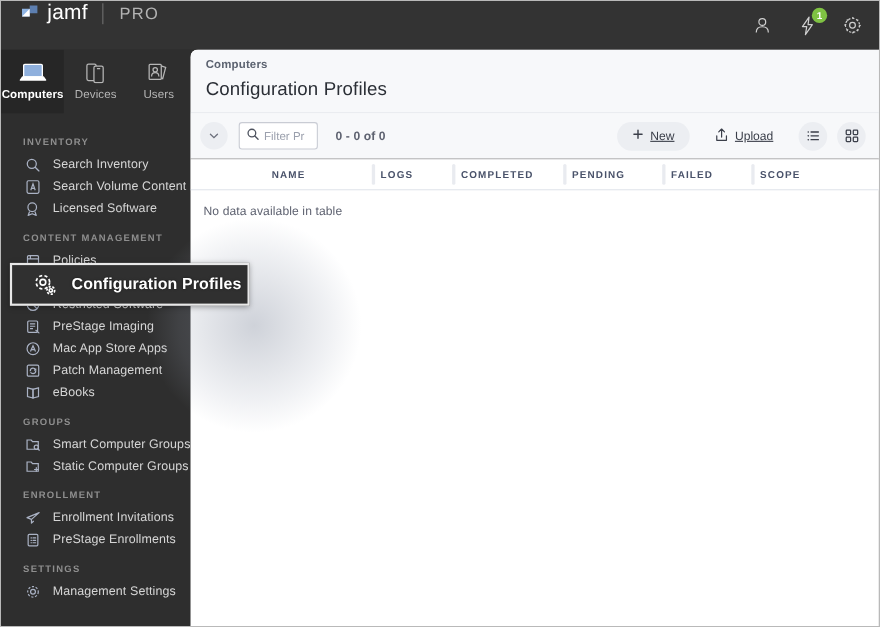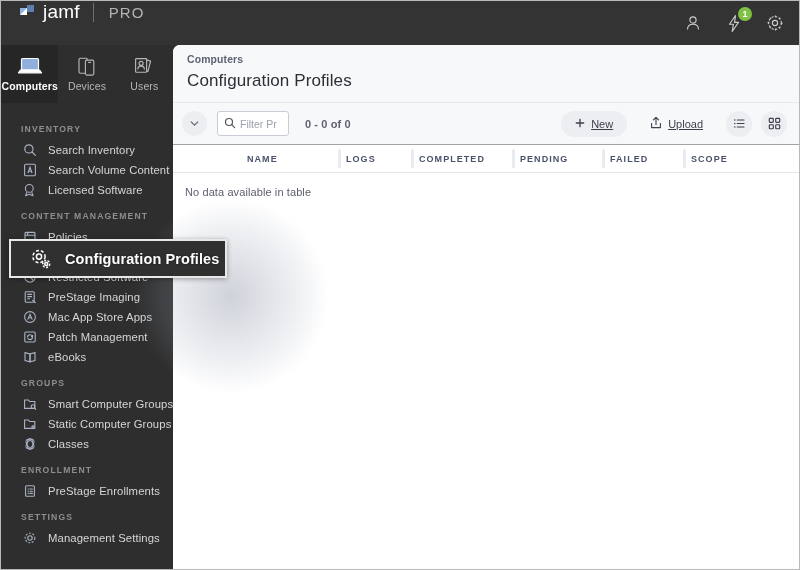--- a/index.html
+++ b/index.html
@@ -660,33 +660,32 @@
       <div class="nav-item">
         <span class="nicon">
           <svg width="14" height="14" viewBox="0 0 14 14" fill="none" stroke="#aab2c4" stroke-width="1.1">
             <path d="M1.6 11.4 L1.6 3 L5.4 3 L6.6 4.5 L11.8 4.5 L11.8 11.4 Z"></path>
             <path d="M10 8.2 L10 11.4 M8.4 9.8 L11.6 9.8" stroke-linecap="round"></path>
           </svg>
         </span>
         <span class="nlabel">Static Computer Groups</span>
       </div>
 
-      <div class="nav-item">
-        <span class="nicon">
-          <svg width="14" height="14" viewBox="0 0 14 14" fill="none" stroke="#aab2c4" stroke-width="1.05">
-            <ellipse cx="7" cy="7" rx="3" ry="5.4"></ellipse>
-            <ellipse cx="7" cy="7" rx="5.4" ry="3" transform="rotate(55 7 7)"></ellipse>
-            <ellipse cx="7" cy="7" rx="5.4" ry="3" transform="rotate(-55 7 7)"></ellipse>
-          </svg>
-        </span>
-        <span class="nlabel">Classes</span>
-      </div>
 
       <div class="nav-section">ENROLLMENT</div>
 
+      <div class="nav-item">
+        <span class="nicon">
+          <svg width="14" height="14" viewBox="0 0 14 14" fill="none" stroke="#aab2c4" stroke-width="1.1" stroke-linejoin="round">
+            <path d="M12.6 2 L1.6 6.6 L5.6 8.2 L12.6 2 Z"></path>
+            <path d="M5.6 8.2 L5.6 11.6 L7.7 9.6"></path>
+          </svg>
+        </span>
+        <span class="nlabel">Enrollment Invitations</span>
+      </div>
 
       <div class="nav-item">
         <span class="nicon">
           <svg width="14" height="14" viewBox="0 0 14 14" fill="none" stroke="#aab2c4" stroke-width="1.1">
             <rect x="2.6" y="1.8" width="8.8" height="10.5" rx="1"></rect>
             <path d="M5.2 5 L5.6 5 M7 5 L9.4 5 M5.2 7.2 L5.6 7.2 M7 7.2 L9.4 7.2 M5.2 9.4 L5.6 9.4 M7 9.4 L9.4 9.4" stroke-linecap="round"></path>
           </svg>
         </span>
         <span class="nlabel">PreStage Enrollments</span>
       </div>

